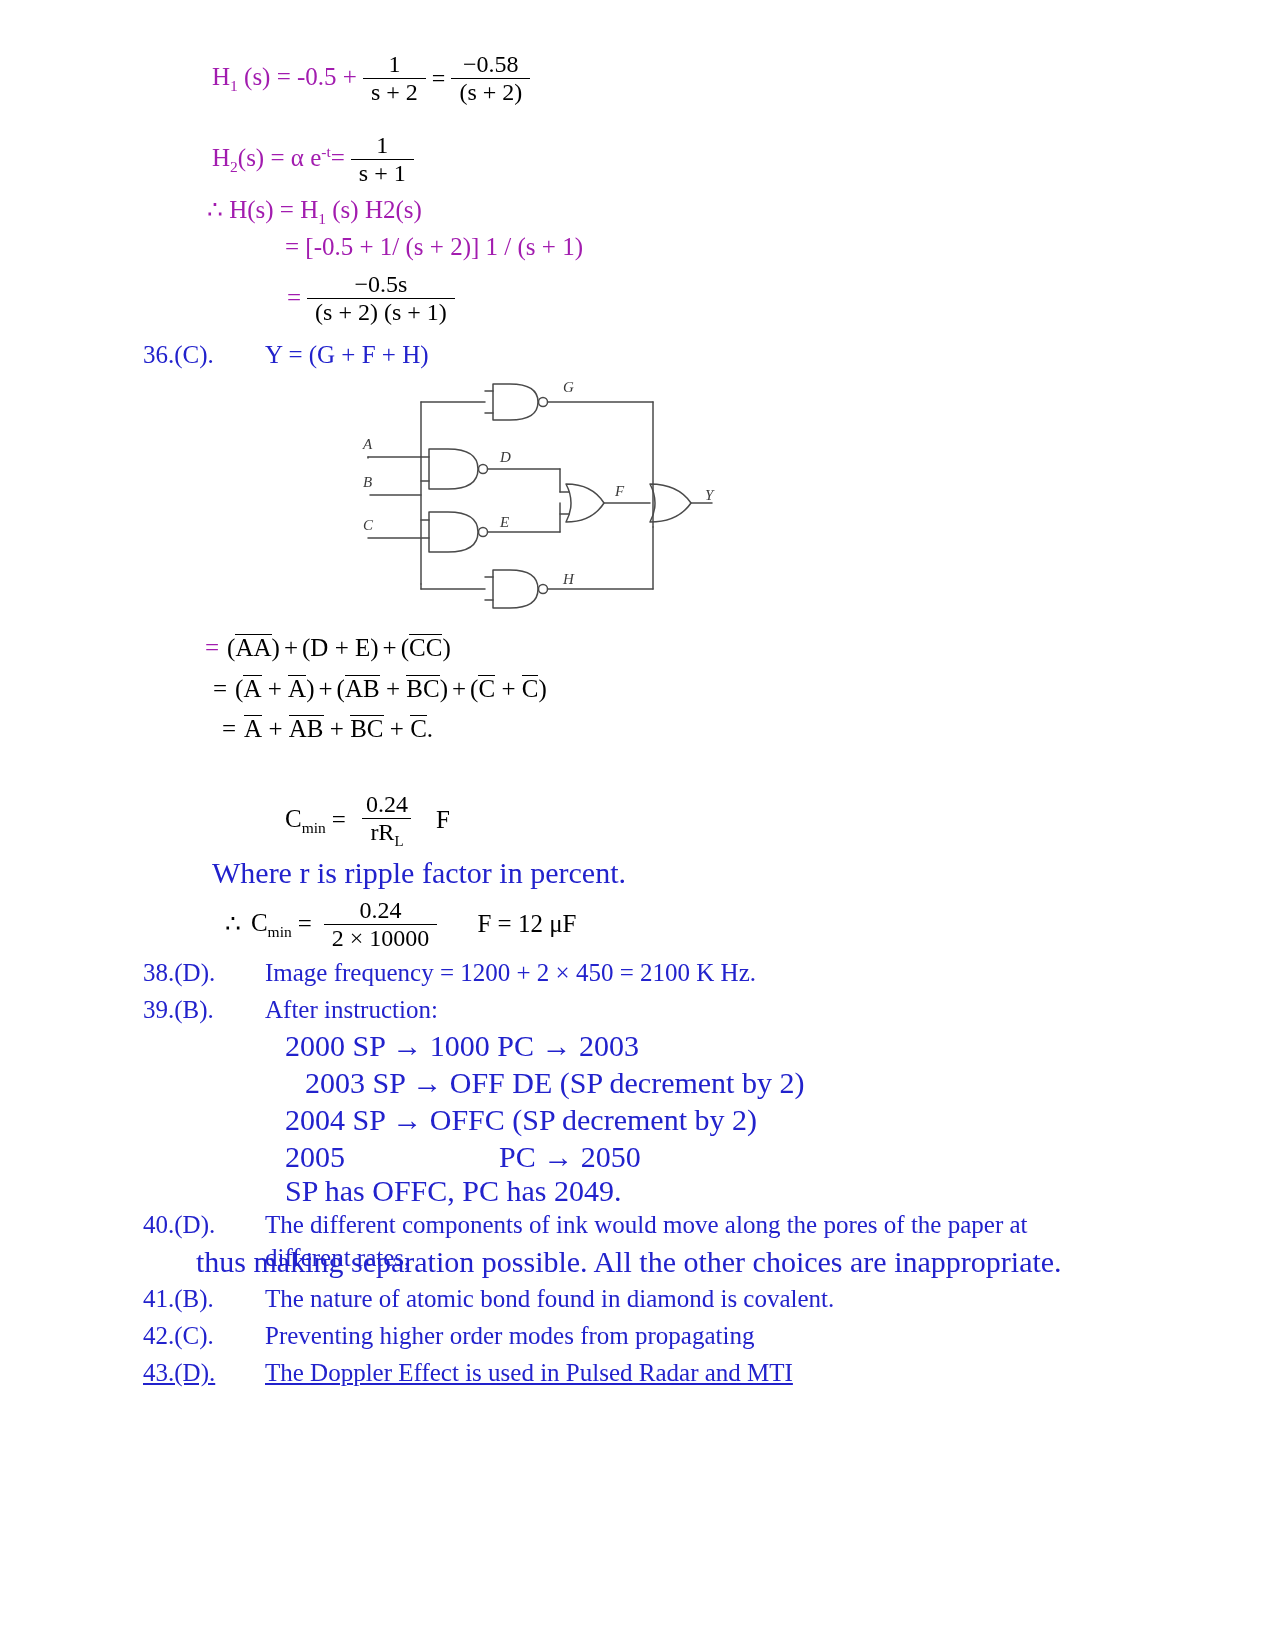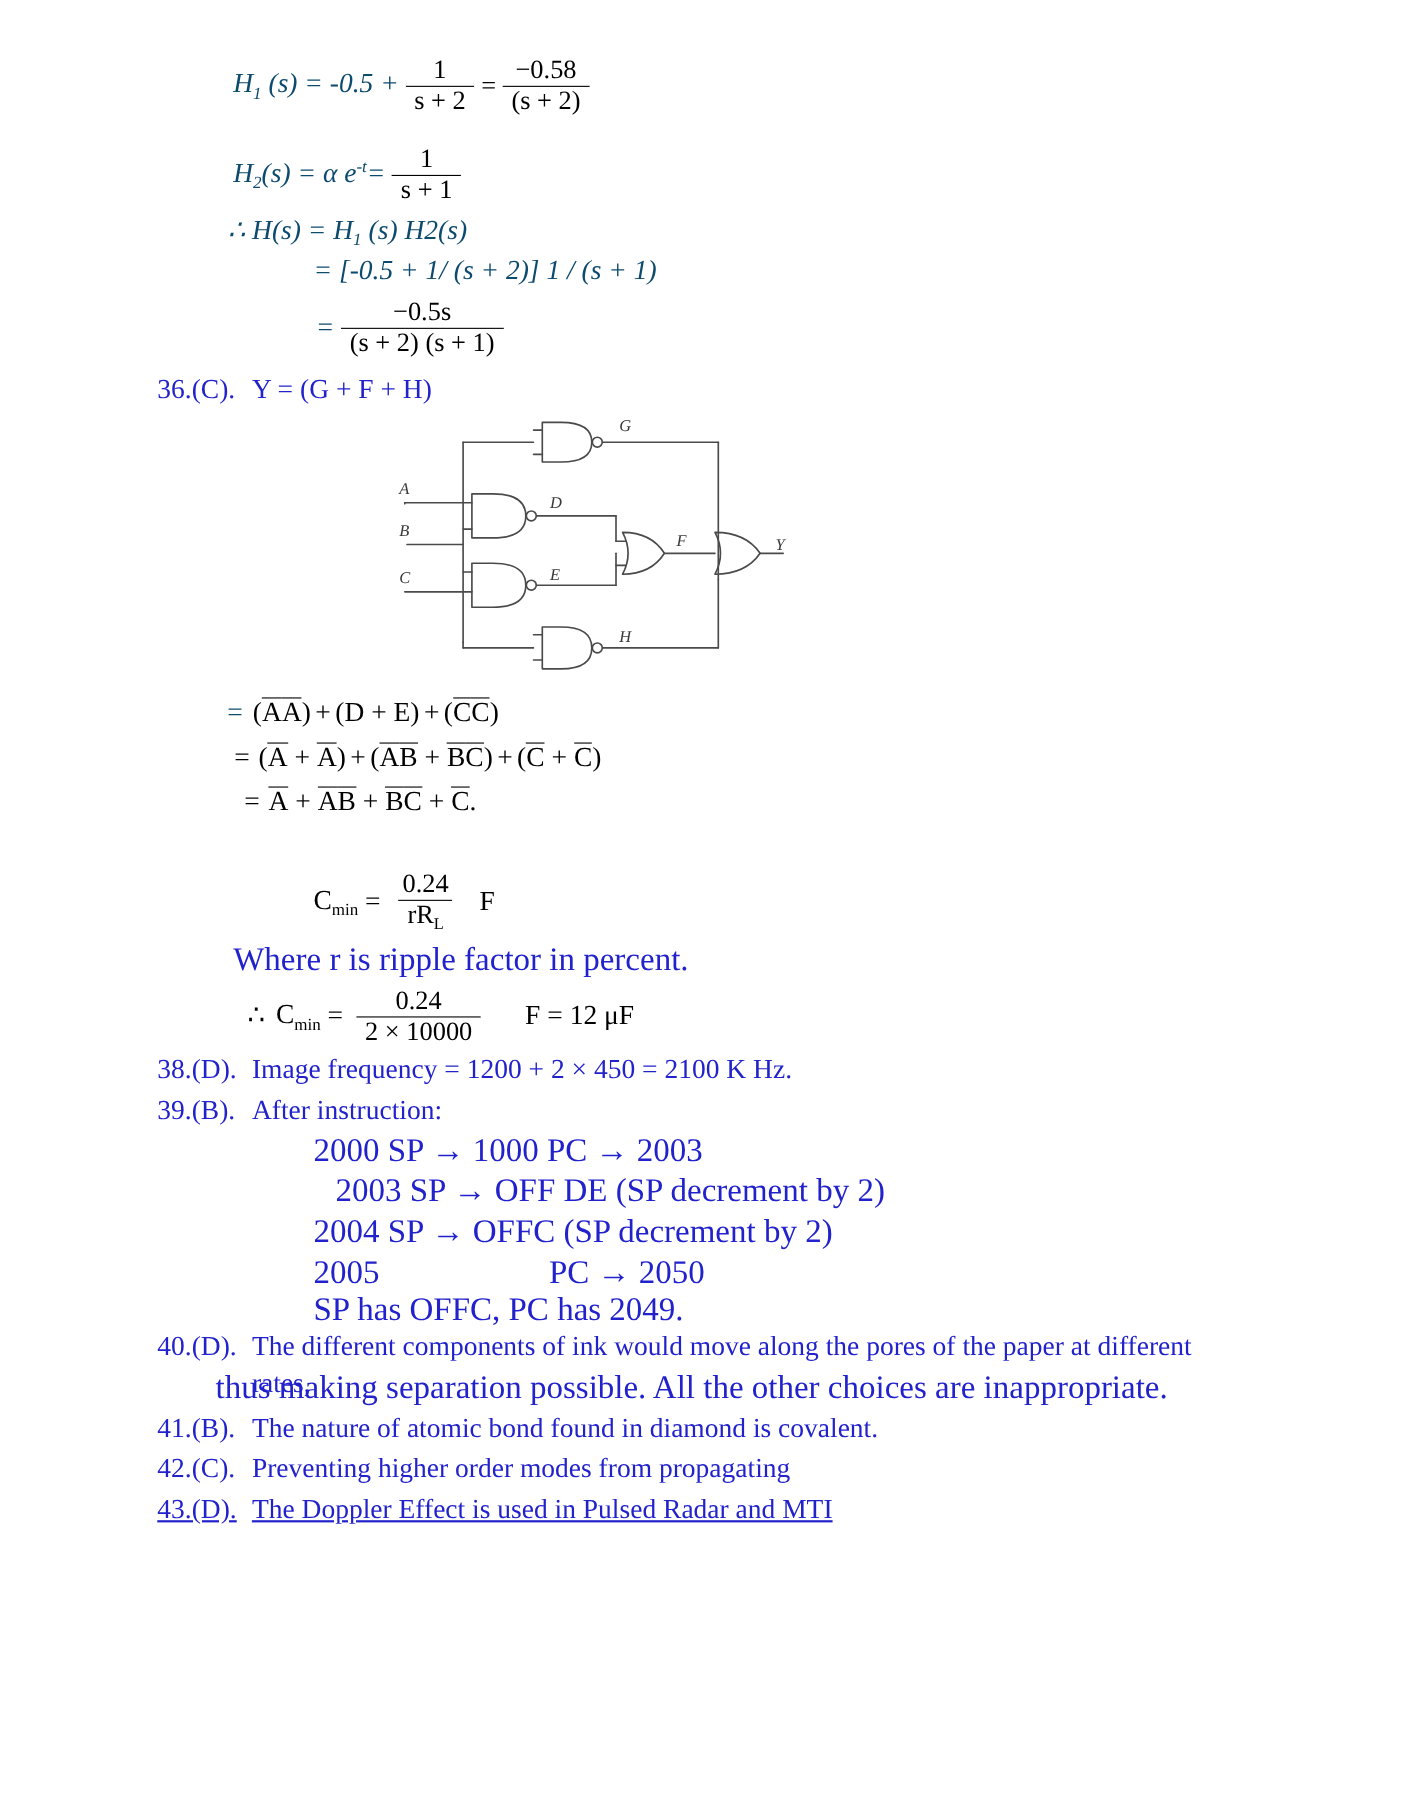--- a/index.html
+++ b/index.html
@@ -16,21 +16,21 @@
     overflow: hidden;
   }
   .page {
     position: relative;
     width: 1275px;
     height: 1651px;
     padding: 0;
   }
 
   
-  .blue { color: #0c4a6e; font-style: italic; }
+  .blue { color: #a21caf; }
   .black { color: #000000; }
 
   .mathline {
     display: flex;
     align-items: center;
     font-size: 25px;
     line-height: 1.15;
     white-space: nowrap;
   }
   .frac {
@@ -64,20 +64,21 @@
   
   .row { position: absolute; }
 
   
   .item {
     position: absolute;
     display: flex;
     font-size: 25px;
     color: #2222cc;
     line-height: 1.3;
+    gap: 36px;
   }
   .item .num {
     width: 86px;
     flex: 0 0 86px;
     text-align: left;
   }
   .item .body { flex: 1 1 auto; }
   .sub-line {
     position: absolute;
     font-size: 30px;

